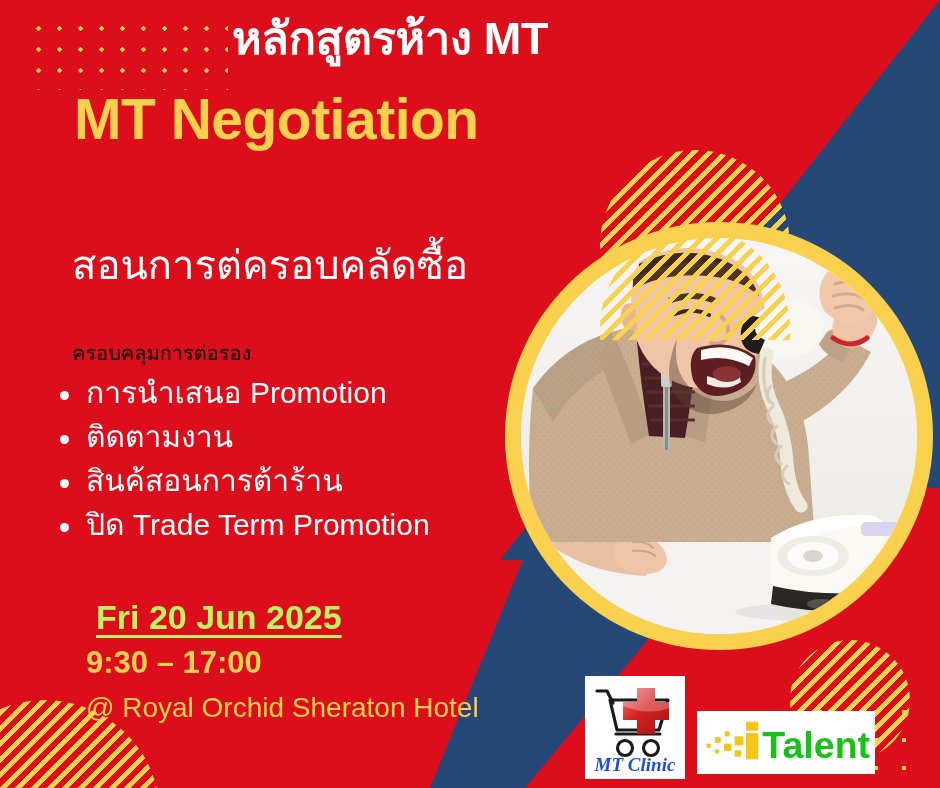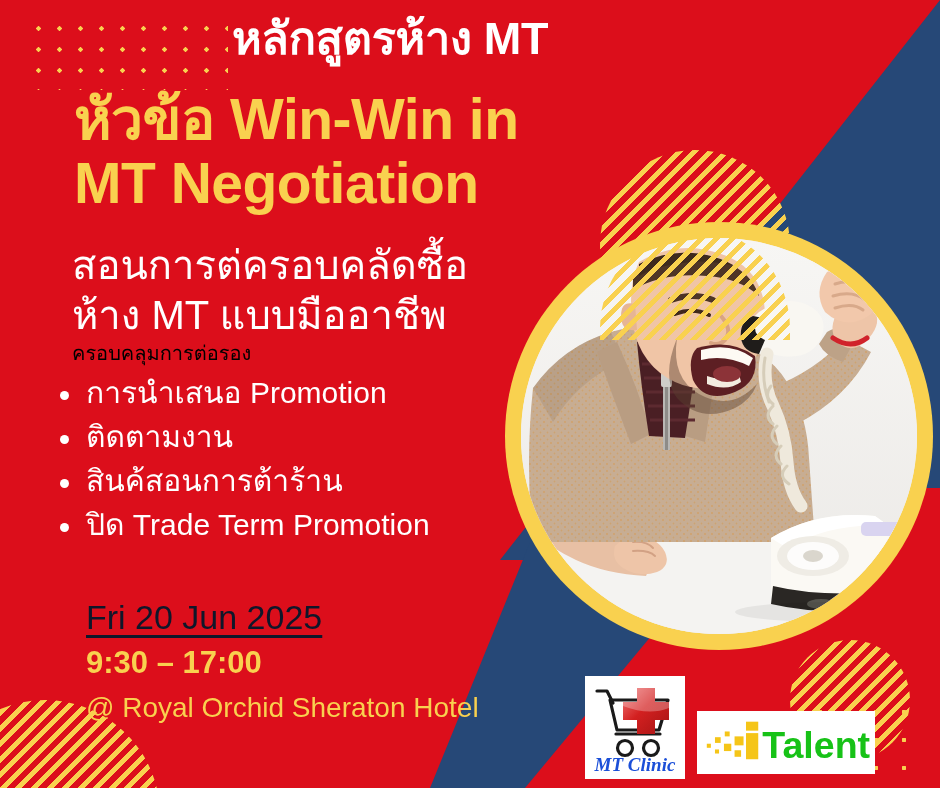--- a/index.html
+++ b/index.html
@@ -117,22 +117,22 @@
     font-size:30px;color:#ffffff;line-height:1;
     margin:0 0 14px 0;padding-left:36px;position:relative;
     white-space:nowrap;
   }
   .bullets li::before{
     content:"";position:absolute;left:10px;top:13px;
     width:9px;height:9px;border-radius:50%;background:#ffffff;
   }
 
   .date{
-    position:absolute;left:86px;top:598px;
-    font-size:34px;font-weight:normal;color:#0f172a;
+    position:absolute;left:96px;top:598px;
+    font-size:34px;font-weight:bold;color:#bef264;
     text-decoration:underline;text-underline-offset:6px;
     text-decoration-thickness:3px;white-space:nowrap;
   }
   .time{
     position:absolute;left:86px;top:645px;
     font-size:31px;font-weight:bold;color:#F9D14F;white-space:nowrap;
   }
   .venue{
     position:absolute;left:86px;top:692px;
     font-size:28px;color:#F9D14F;font-weight:400;white-space:nowrap;
@@ -273,27 +273,25 @@
       <ellipse cx="310" cy="374" rx="96" ry="10" fill="#000" opacity="0.06"></ellipse>
     </svg>
   </div>
   <div class="photo-stripes-top"></div>
 
   <div class="txt">
 
     <div class="kicker">หลักสูตรห้าง MT</div>
 
     <div class="title">
-      <div>หัวข้อ Win-Win in</div>
       <div>MT Negotiation</div>
     </div>
 
     <div class="sub">
       <div>สอนการต่ครอบคลัดซื้อ</div>
-      <div>ห้าง MT แบบมืออาชีพ</div>
     </div>
 
     <div class="sub-small">ครอบคลุมการต่อรอง</div>
 
     <ul class="bullets">
       <li>การนำเสนอ Promotion</li>
       <li>ติดตามงาน</li>
       <li>สินค้สอนการต้าร้าน</li>
       <li>ปิด Trade Term Promotion</li>
     </ul>

